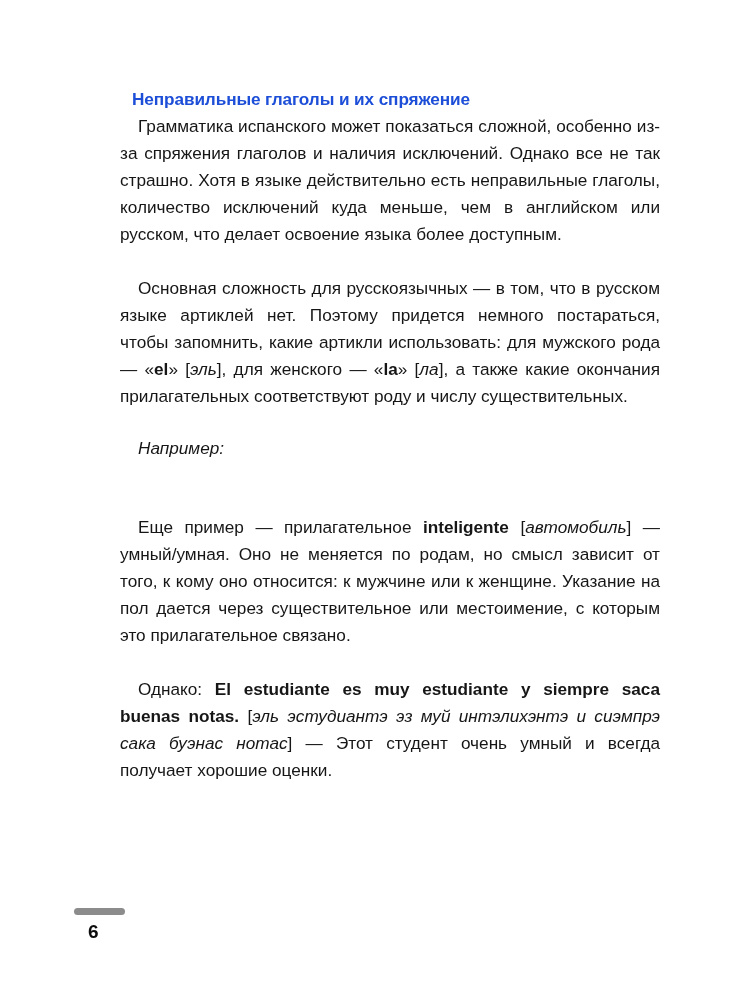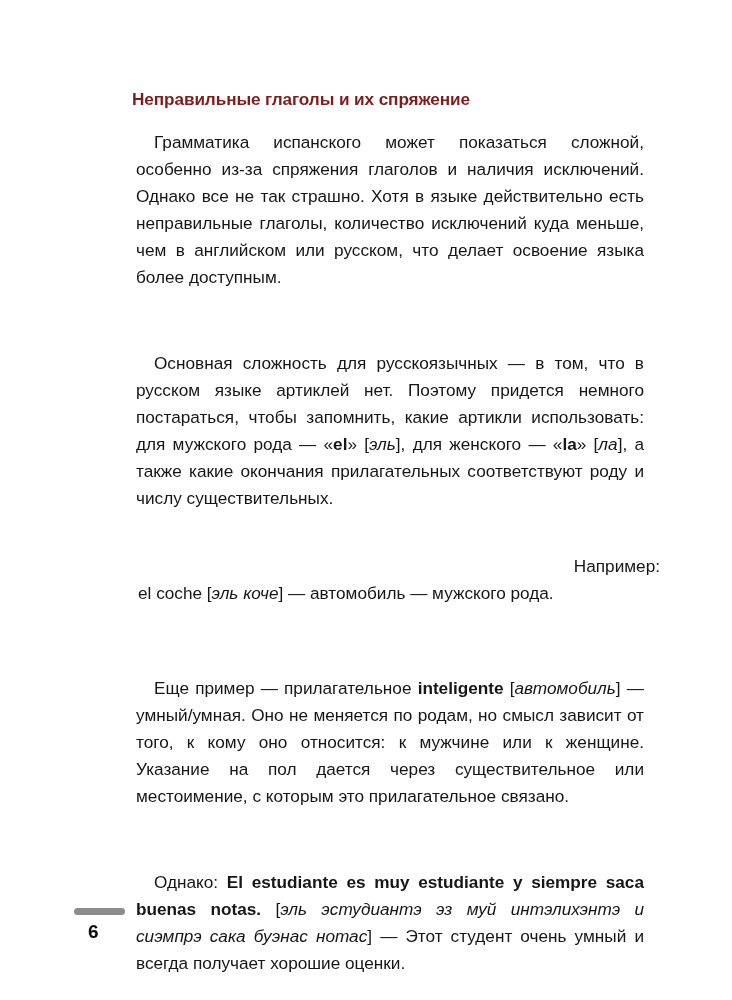--- a/index.html
+++ b/index.html
@@ -31,27 +31,27 @@
     width: 540px;
   }
 
   h2.section-heading {
     font-size: 17.2px;
     font-weight: bold;
     line-height: 27px;
     margin: 0 0 0 12px;
     padding: 0;
     letter-spacing: -0.1px;
-    color: #7f1d1d;
+    color: #1d4ed8;
   }
 
   p.body-par {
     font-size: 17.2px;
     line-height: 27px;
-    margin: 16px;
+    margin: 0;
     padding: 0;
     text-align: justify;
     text-justify: inter-word;
     text-indent: 18px;
     color: #161616;
     hyphens: manual;
   }
 
   
   .gap-section { height: 27px; }
@@ -62,21 +62,22 @@
     line-height: 27px;
     color: #161616;
   }
   .example-block p {
     margin: 0;
     padding: 0;
     text-align: justify;
     text-indent: 18px;
   }
   .example-block p.plain {
-    text-align: right;
+    text-align: left;
+    font-style: italic;
   }
 
   b, .b { font-weight: bold; }
   i, .i { font-style: italic; }
 
   .footer {
     position: absolute;
     left: 73px;
     top: 908px;
     width: 120px;
@@ -110,21 +111,20 @@
 
     <div class="gap-section"></div>
 
 
     <p class="body-par"><span>Основная сложность для русскоязычных — в том, что в русском языке артиклей нет. Поэтому придется немного постараться, чтобы запомнить, какие артикли использовать: для мужского рода — «</span><b>el</b><span>» [</span><i>эль</i><span>], для женского — «</span><b>la</b><span>» [</span><i>ла</i><span>], а также какие окончания прилагательных соответствуют роду и числу существительных.</span></p>
 
     <div class="gap-small"></div>
 
     <div class="example-block">
       <p class="plain">Например:</p>
-      <p><span>el coche [</span><i>эль коче</i><span>] — автомобиль — мужского рода.</span></p>
     </div>
 
     <div class="gap-small"></div>
 
 
     <div class="gap-section"></div>
 
     <p class="body-par"><span>Еще пример — прилагательное </span><b>inteligente</b><span> [</span><i>автомобиль</i><span>] — умный/умная. Оно не меняется по родам, но смысл зависит от того, к кому оно относится: к мужчине или к женщине. Указание на пол дается через существительное или местоимение, с которым это прилагательное связано.</span></p>
 
     <div class="gap-section"></div>

